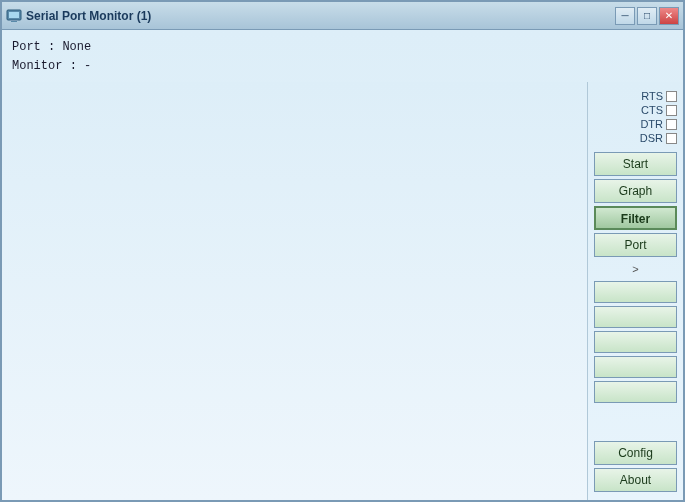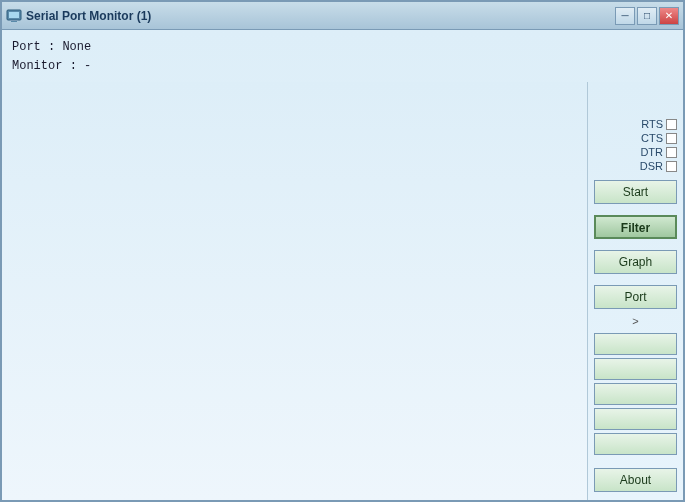--- a/index.html
+++ b/index.html
@@ -108,21 +108,20 @@
       background: linear-gradient(to bottom, #ddeef8, #e8f4fc);
       padding: 8px 6px;
       gap: 4px;
     }
 
     .signal-section {
       display: flex;
       flex-direction: column;
       gap: 2px;
       margin-bottom: 4px;
-      margin-top: 28px;
     }
 
     .signal-row {
       display: flex;
       align-items: center;
       justify-content: flex-end;
       gap: 3px;
       font-size: 11px;
       color: #2a4a6a;
     }
@@ -130,21 +129,21 @@
     .signal-checkbox {
       width: 11px;
       height: 11px;
       border: 1px solid #888;
       background: white;
     }
 
     .btn-group-top {
       display: flex;
       flex-direction: column;
-      gap: 11px;
+      gap: 3px;
     }
 
     .action-btn {
       width: 100%;
       height: 24px;
       border: 1px solid #7a9ab5;
       background: linear-gradient(to bottom, #e8f4e8, #c8e4c8);
       color: #1a3a1a;
       font-size: 12px;
       cursor: pointer;
@@ -253,37 +252,38 @@
             <div class="signal-checkbox"></div>
           </div>
           <div class="signal-row">
             <span>DSR</span>
             <div class="signal-checkbox"></div>
           </div>
         </div>
 
         <div class="btn-group-top">
           <button class="action-btn">Start</button>
+          <button class="action-btn">Graph</button>
           <button class="action-btn active">Filter</button>
-          <button class="action-btn">Graph</button>
           <button class="action-btn">Port</button>
         </div>
 
         <div class="arrow-row">
           <span>&gt;</span>
         </div>
 
         <div class="extra-btns">
           <div class="extra-btn" style="background:linear-gradient(to bottom,#e8f4e8,#c8e4c8);border:1px solid #7a9ab5;"></div>
           <div class="extra-btn" style="background:linear-gradient(to bottom,#e8f4e8,#c8e4c8);border:1px solid #7a9ab5;"></div>
           <div class="extra-btn" style="background:linear-gradient(to bottom,#e8f4e8,#c8e4c8);border:1px solid #7a9ab5;"></div>
           <div class="extra-btn" style="background:linear-gradient(to bottom,#e8f4e8,#c8e4c8);border:1px solid #7a9ab5;"></div>
           <div class="extra-btn" style="background:linear-gradient(to bottom,#e8f4e8,#c8e4c8);border:1px solid #7a9ab5;"></div>
         </div>
 
         <div class="bottom-btns">
+          <button class="action-btn">Config</button>
           <button class="action-btn">About</button>
         </div>
       </div>
     </div>
   </div>
 
 </div>
 
 </body></html>

